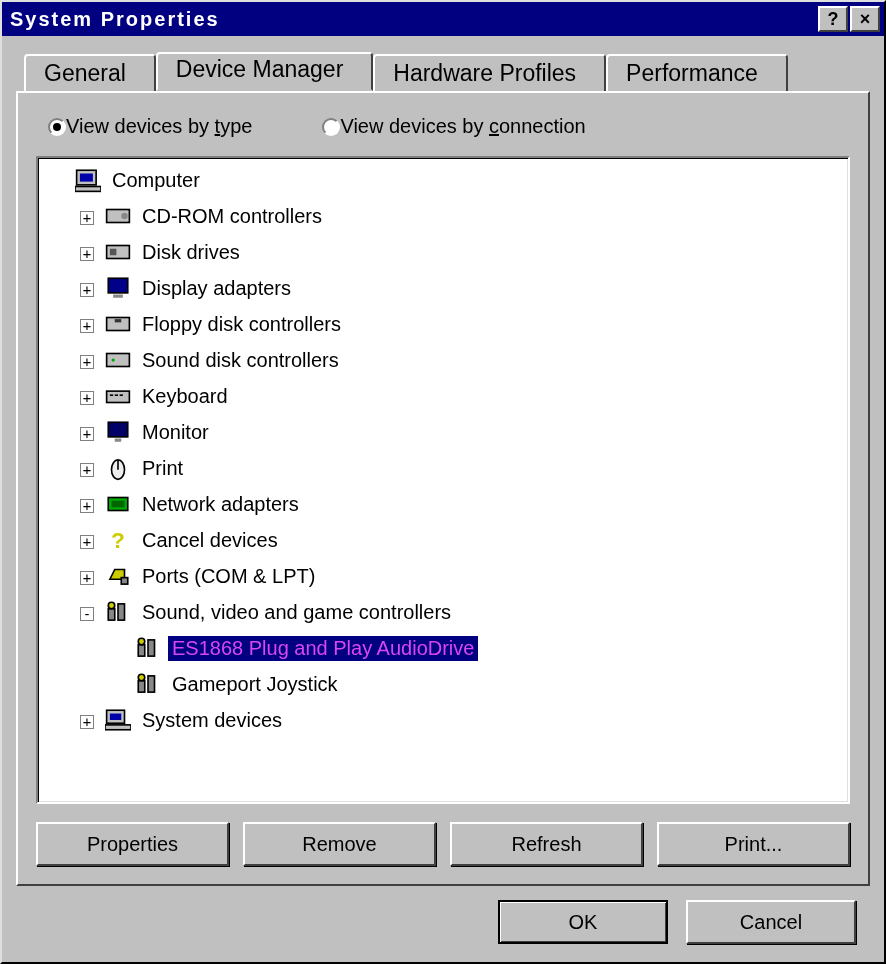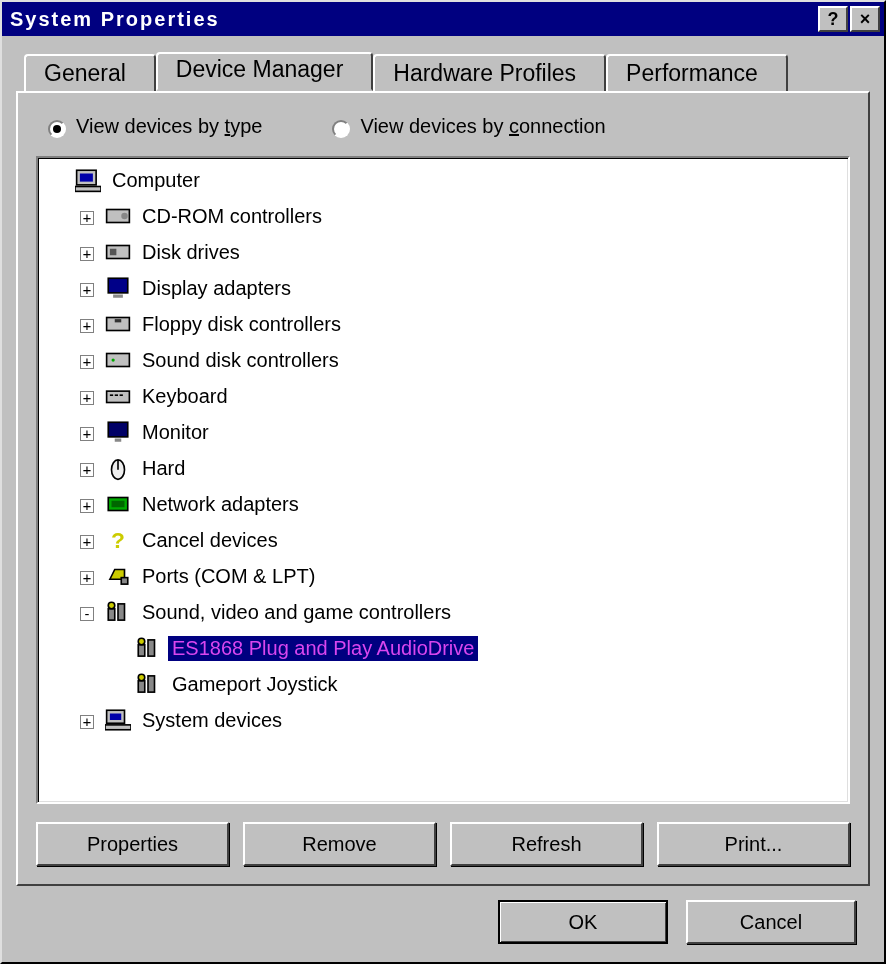--- a/index.html
+++ b/index.html
@@ -88,21 +88,21 @@
     position: relative;
     z-index: 1;
   }
   .radios {
     display: flex;
     gap: 70px;
     margin-bottom: 18px;
     margin-left: 12px;
     font-size: 20px;
   }
-  .radio-opt { display: flex; align-items: flex-end; gap: 10px; cursor: pointer; }
+  .radio-opt { display: flex; align-items: center; cursor: pointer; }
   .radio-circle {
     width: 18px; height: 18px; border-radius: 50%;
     background: #fff;
     border: 2px solid;
     border-color: #808080 #fff #fff #808080;
     display: flex; align-items: center; justify-content: center;
   }
   .radio-dot { width: 8px; height: 8px; border-radius: 50%; background: #000; }
   .underline { text-decoration: underline; }
   .treebox {
@@ -329,21 +329,21 @@
             <span class="tree-indent">
               <span class="dotline-v"></span>
             </span>
             <span class="tree-indent"><span class="expando">+</span></span>
             <span class="tree-icon">
               <svg viewBox="0 0 16 16">
                 <ellipse cx="8" cy="9" rx="4" ry="6" fill="#eee" stroke="#000"></ellipse>
                 <line x1="8" y1="3" x2="8" y2="9" stroke="#000"></line>
               </svg>
             </span>
-            <span class="tree-label">Hard</span>
+            <span class="tree-label">Print</span>
           </div>
           <div class="tree-row">
             <span class="tree-indent">
               <span class="dotline-v"></span>
             </span>
             <span class="tree-indent"><span class="expando">+</span></span>
             <span class="tree-icon">
               <svg viewBox="0 0 16 16">
                 <rect x="2" y="4" width="12" height="8" fill="#0a0" stroke="#000"></rect>
                 <rect x="4" y="6" width="8" height="4" fill="#060"></rect>

